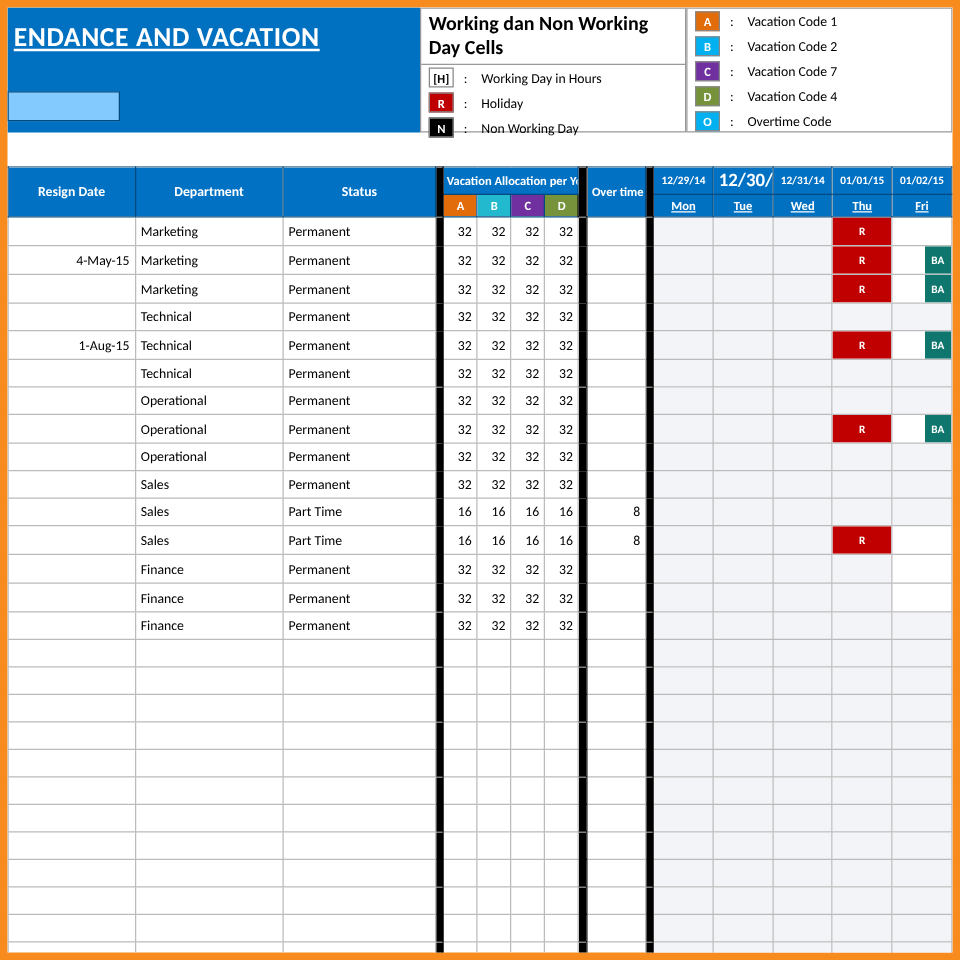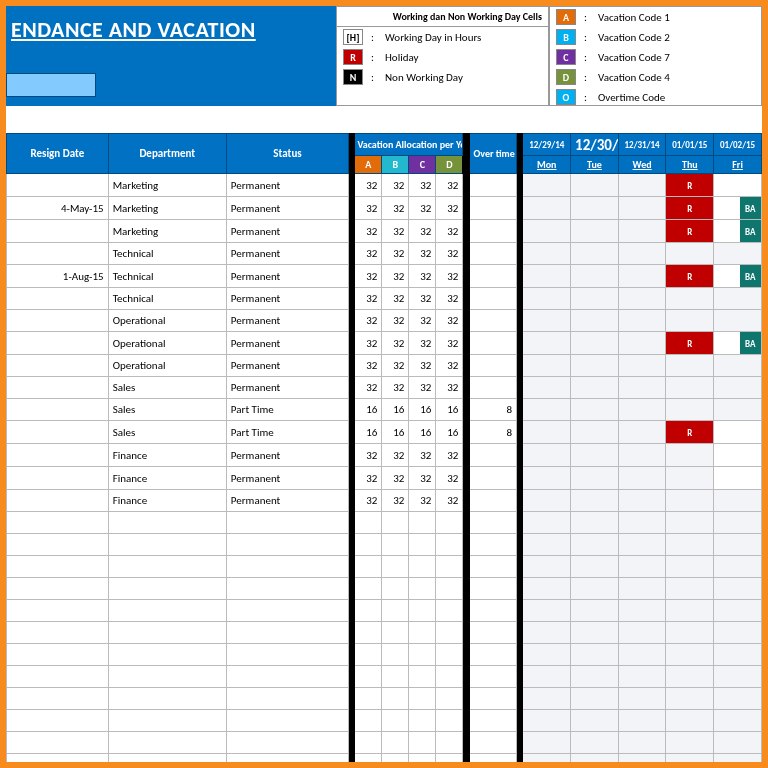--- a/index.html
+++ b/index.html
@@ -32,23 +32,22 @@
     margin-left: 0;
   }
   .legend-box {
     flex: 1;
     border: 1px solid #999;
     background: #fff;
   }
   .legend-title {
     border-bottom: 1px solid #999;
     font-weight: 700;
-    font-size: 10px;
+    font-size: 16px;
     padding: 3px 6px;
-    text-align: right;
   }
   .legend-row { display: flex; align-items: center; height: 20px; padding: 0 6px; gap: 8px; }
   .legend-code {
     width: 20px; height: 16px;
     display: flex; align-items: center; justify-content: center;
     color: #fff; font-size: 10px; font-weight: 600;
     border: 1px solid #888;
   }
   .colon { width: 6px; }
   .code-H { background: #fff; color: #000; }

